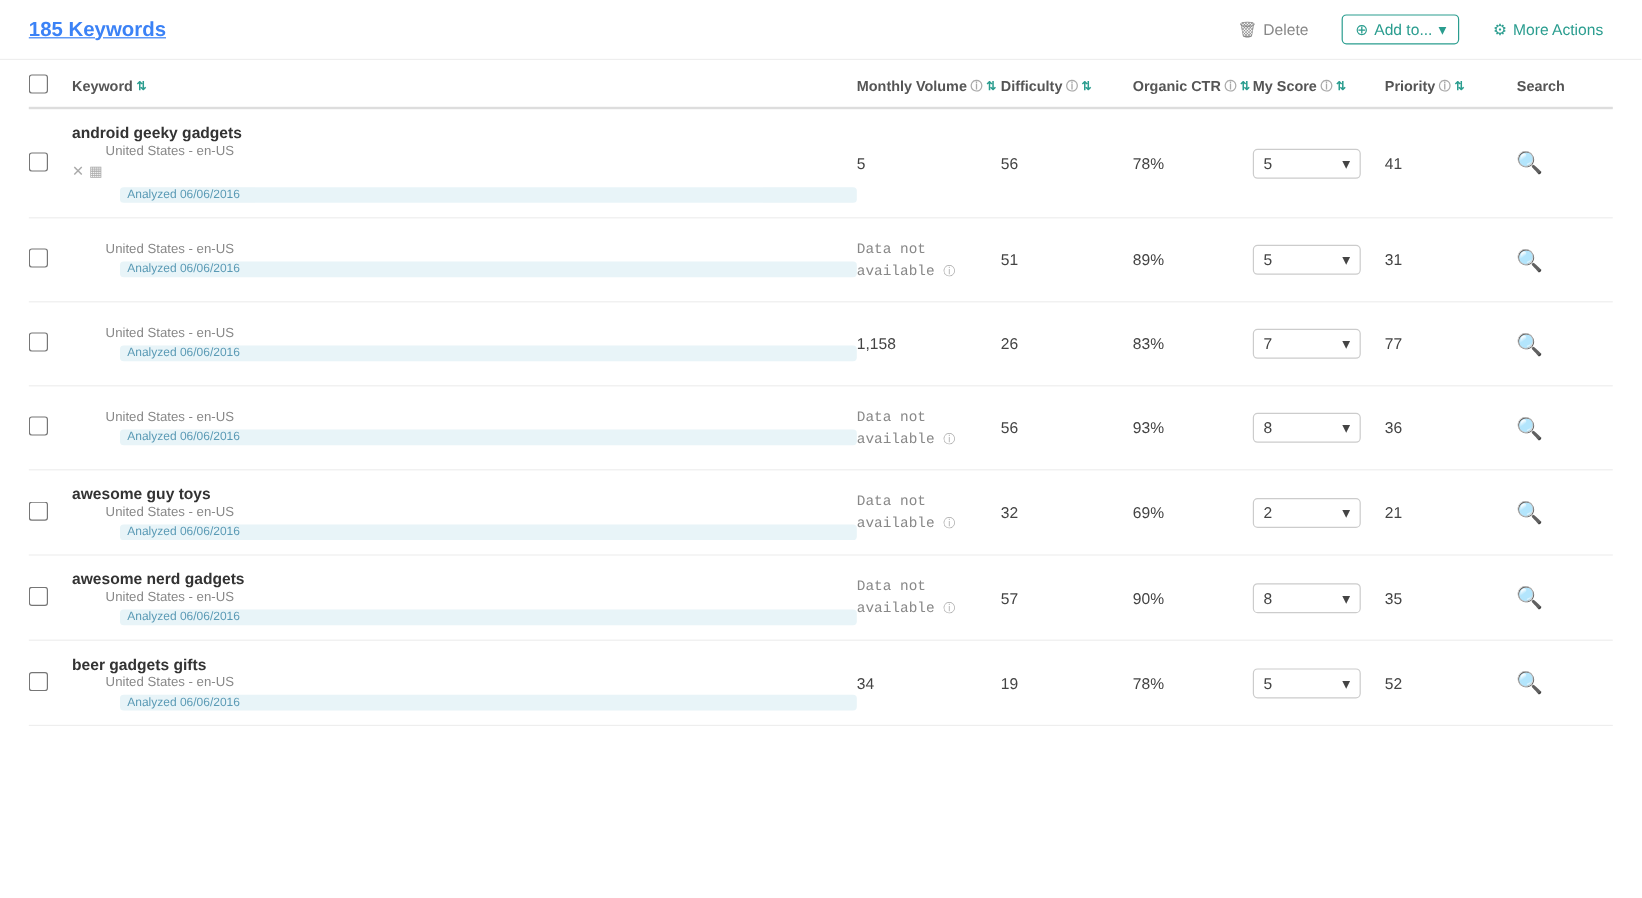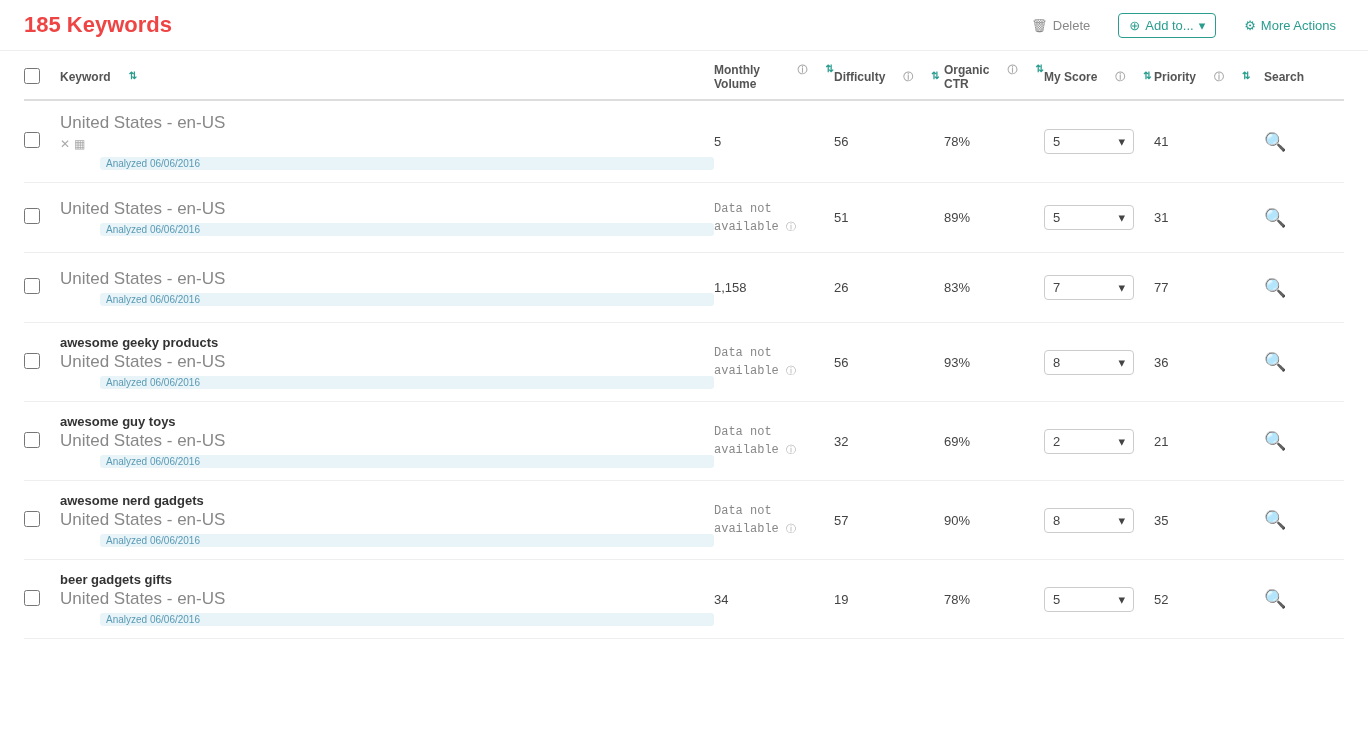--- a/index.html
+++ b/index.html
@@ -6,23 +6,24 @@
     body { font-family: Arial, sans-serif; background: #fff; color: #333; font-size: 13px; }
 
     .header {
       display: flex;
       align-items: center;
       justify-content: space-between;
       padding: 12px 24px;
       border-bottom: 1px solid #eee;
     }
     .header-title {
-      font-size: 22px;
+      font-size: 17px;
       font-weight: 600;
-      color: #ef4444;
+      color: #3b82f6;
+      text-decoration: underline;
     }
     .header-actions {
       display: flex;
       align-items: center;
       gap: 20px;
     }
     .action-btn {
       display: flex;
       align-items: center;
       gap: 5px;
@@ -59,22 +60,22 @@
       align-items: center;
       padding: 12px 0 8px;
       border-bottom: 2px solid #ddd;
       color: #555;
       font-size: 12px;
       font-weight: 600;
     }
 
     .col-header {
       display: flex;
-      align-items: flex-start;
-      gap: 18px;
+      align-items: center;
+      gap: 3px;
       cursor: pointer;
     }
     .col-header .sort-icon {
       color: #2a9d8f;
       font-size: 10px;
     }
     .col-header .info-icon {
       color: #aaa;
       font-size: 10px;
     }
@@ -93,21 +94,22 @@
       flex-direction: column;
       gap: 2px;
     }
     .keyword-name {
       font-weight: 600;
       color: #333;
       font-size: 13px;
     }
     .keyword-locale {
       color: #888;
-      font-size: 17px;
+      font-size: 11px;
+      margin-left: 28px;
     }
     .keyword-actions {
       display: flex;
       align-items: center;
       gap: 4px;
       margin: 2px 0;
     }
     .keyword-actions .icon-btn {
       color: #aaa;
       cursor: pointer;
@@ -233,20 +235,21 @@
       <span>Search</span>
     </div>
   </div>
 
   <div id="rows-container">
       <div class="table-row">
     <div>
       <input type="checkbox" class="checkbox-input" style="">
     </div>
     <div class="keyword-cell">
+      <span class="keyword-name">android geeky gadgets</span>
       <span class="keyword-locale">United States - en-US</span>
       <div class="keyword-actions">
         <span class="icon-btn" style="font-size:12px;">✕</span>
         <span class="icon-btn" style="font-size:12px;">▦</span>
       </div>
       <span class="keyword-badge">Analyzed 06/06/2016</span>
     </div>
     <div><span class="cell-value">5</span></div>
     <div>
       <span class="cell-value">56</span>
@@ -323,21 +326,20 @@
     </div>
     <div>
       <span class="search-icon-btn">🔍</span>
     </div>
   </div>
       <div class="table-row">
     <div>
       <input type="checkbox" class="checkbox-input" style="">
     </div>
     <div class="keyword-cell">
-      <span class="keyword-name">awesome geeky products</span>
       <span class="keyword-locale">United States - en-US</span>
 
       <span class="keyword-badge">Analyzed 06/06/2016</span>
     </div>
     <div><span class="data-not-available">Data not<br>available <span style="color:#aaa;font-size:10px;">ⓘ</span></span></div>
     <div>
       <span class="cell-value">56</span>
     </div>
     <div>
       <span class="cell-value">93%</span>

